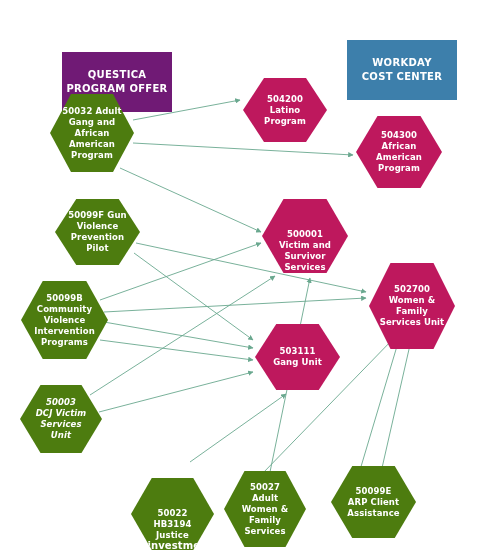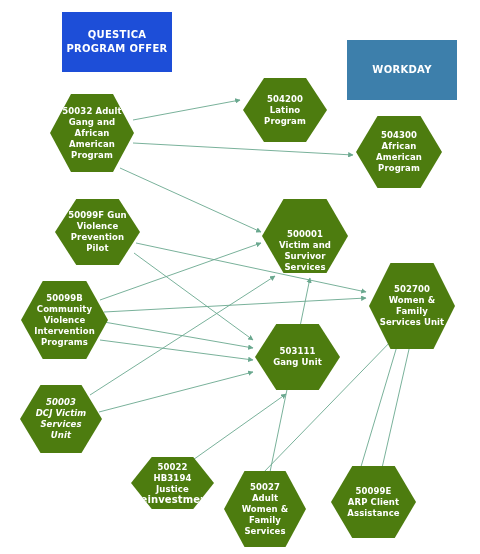--- a/index.html
+++ b/index.html
@@ -30,21 +30,21 @@
     justify-content: center;
     text-align: center;
     color: #ffffff;
     font-weight: bold;
     font-size: 10px;
     line-height: 14px;
     letter-spacing: 0.3px;
     box-sizing: border-box;
     padding: 2px;
   }
-  .legend-green { background: #1d4ed8; }
+  .legend-green { background: #701a75; margin-top: 40px; }
   .legend-blue  { background: #3d7fab; }
 
   .node {
     position: absolute;
     display: flex;
     align-items: center;
     justify-content: center;
     text-align: center;
     color: #ffffff;
     font-weight: bold;
@@ -57,21 +57,21 @@
     line-height: 11px;
     font-size: 8.5px;
     letter-spacing: 0.1px;
   }
   .node .label .sub {
     display: block;
     font-size: 10px;
     line-height: 9px;
   }
   .green { background: #4d7c0f; }
-  .blue  { background: #4d7c0f; }
+  .blue  { background: #be185d; }
 </style>
 </head>
 <body>
 
 <div id="canvas">
 
   <svg id="edge-layer" viewBox="0 0 480 554" xmlns="http://www.w3.org/2000/svg">
     <defs>
       <marker id="arrow" viewBox="0 0 10 10" refX="9" refY="5" markerWidth="6" markerHeight="6" orient="auto-start-reverse">
         <path d="M 0 0 L 10 5 L 0 10 z" fill="#6aa88f"></path>
@@ -100,20 +100,21 @@
   <div class="legend-box legend-green" style="left:62px; top:12px; width:110px; height:60px;">
     <div>
       <div>QUESTICA</div>
       <div>PROGRAM OFFER</div>
     </div>
   </div>
 
   <div class="legend-box legend-blue" style="left:347px; top:12px; width:110px; height:60px;margin-top:28px;">
     <div>
       <div>WORKDAY</div>
+      <div>COST CENTER</div>
     </div>
   </div>
 
   <div id="nodes-group">
       <div class="node green" style="left: 50px; top: 94px; width: 84px; height: 78px;">
         <div class="label">
           <div>50032 Adult</div>
           <div>Gang and</div>
           <div>African</div>
           <div>American</div>
@@ -175,21 +176,21 @@
         </div>
       </div>
       <div class="node green" style="left: 20px; top: 385px; width: 82px; height: 68px; font-style: italic;">
         <div class="label">
           <div>50003</div>
           <div>DCJ Victim</div>
           <div>Services</div>
           <div>Unit</div>
         </div>
       </div>
-      <div class="node green" style="left: 131px; top: 457px; width: 83px; height: 52px;">
+      <div class="node green" style="left: 131px; top: 478px; width: 83px; height: 72px; align-items: flex-end;">
         <div class="label">
           <div>50022</div>
           <div>HB3194</div>
           <div>Justice</div>
           <span class="sub">Reinvestment</span>
         </div>
       </div>
       <div class="node green" style="left: 224px; top: 471px; width: 82px; height: 76px;">
         <div class="label">
           <div>50027</div>

